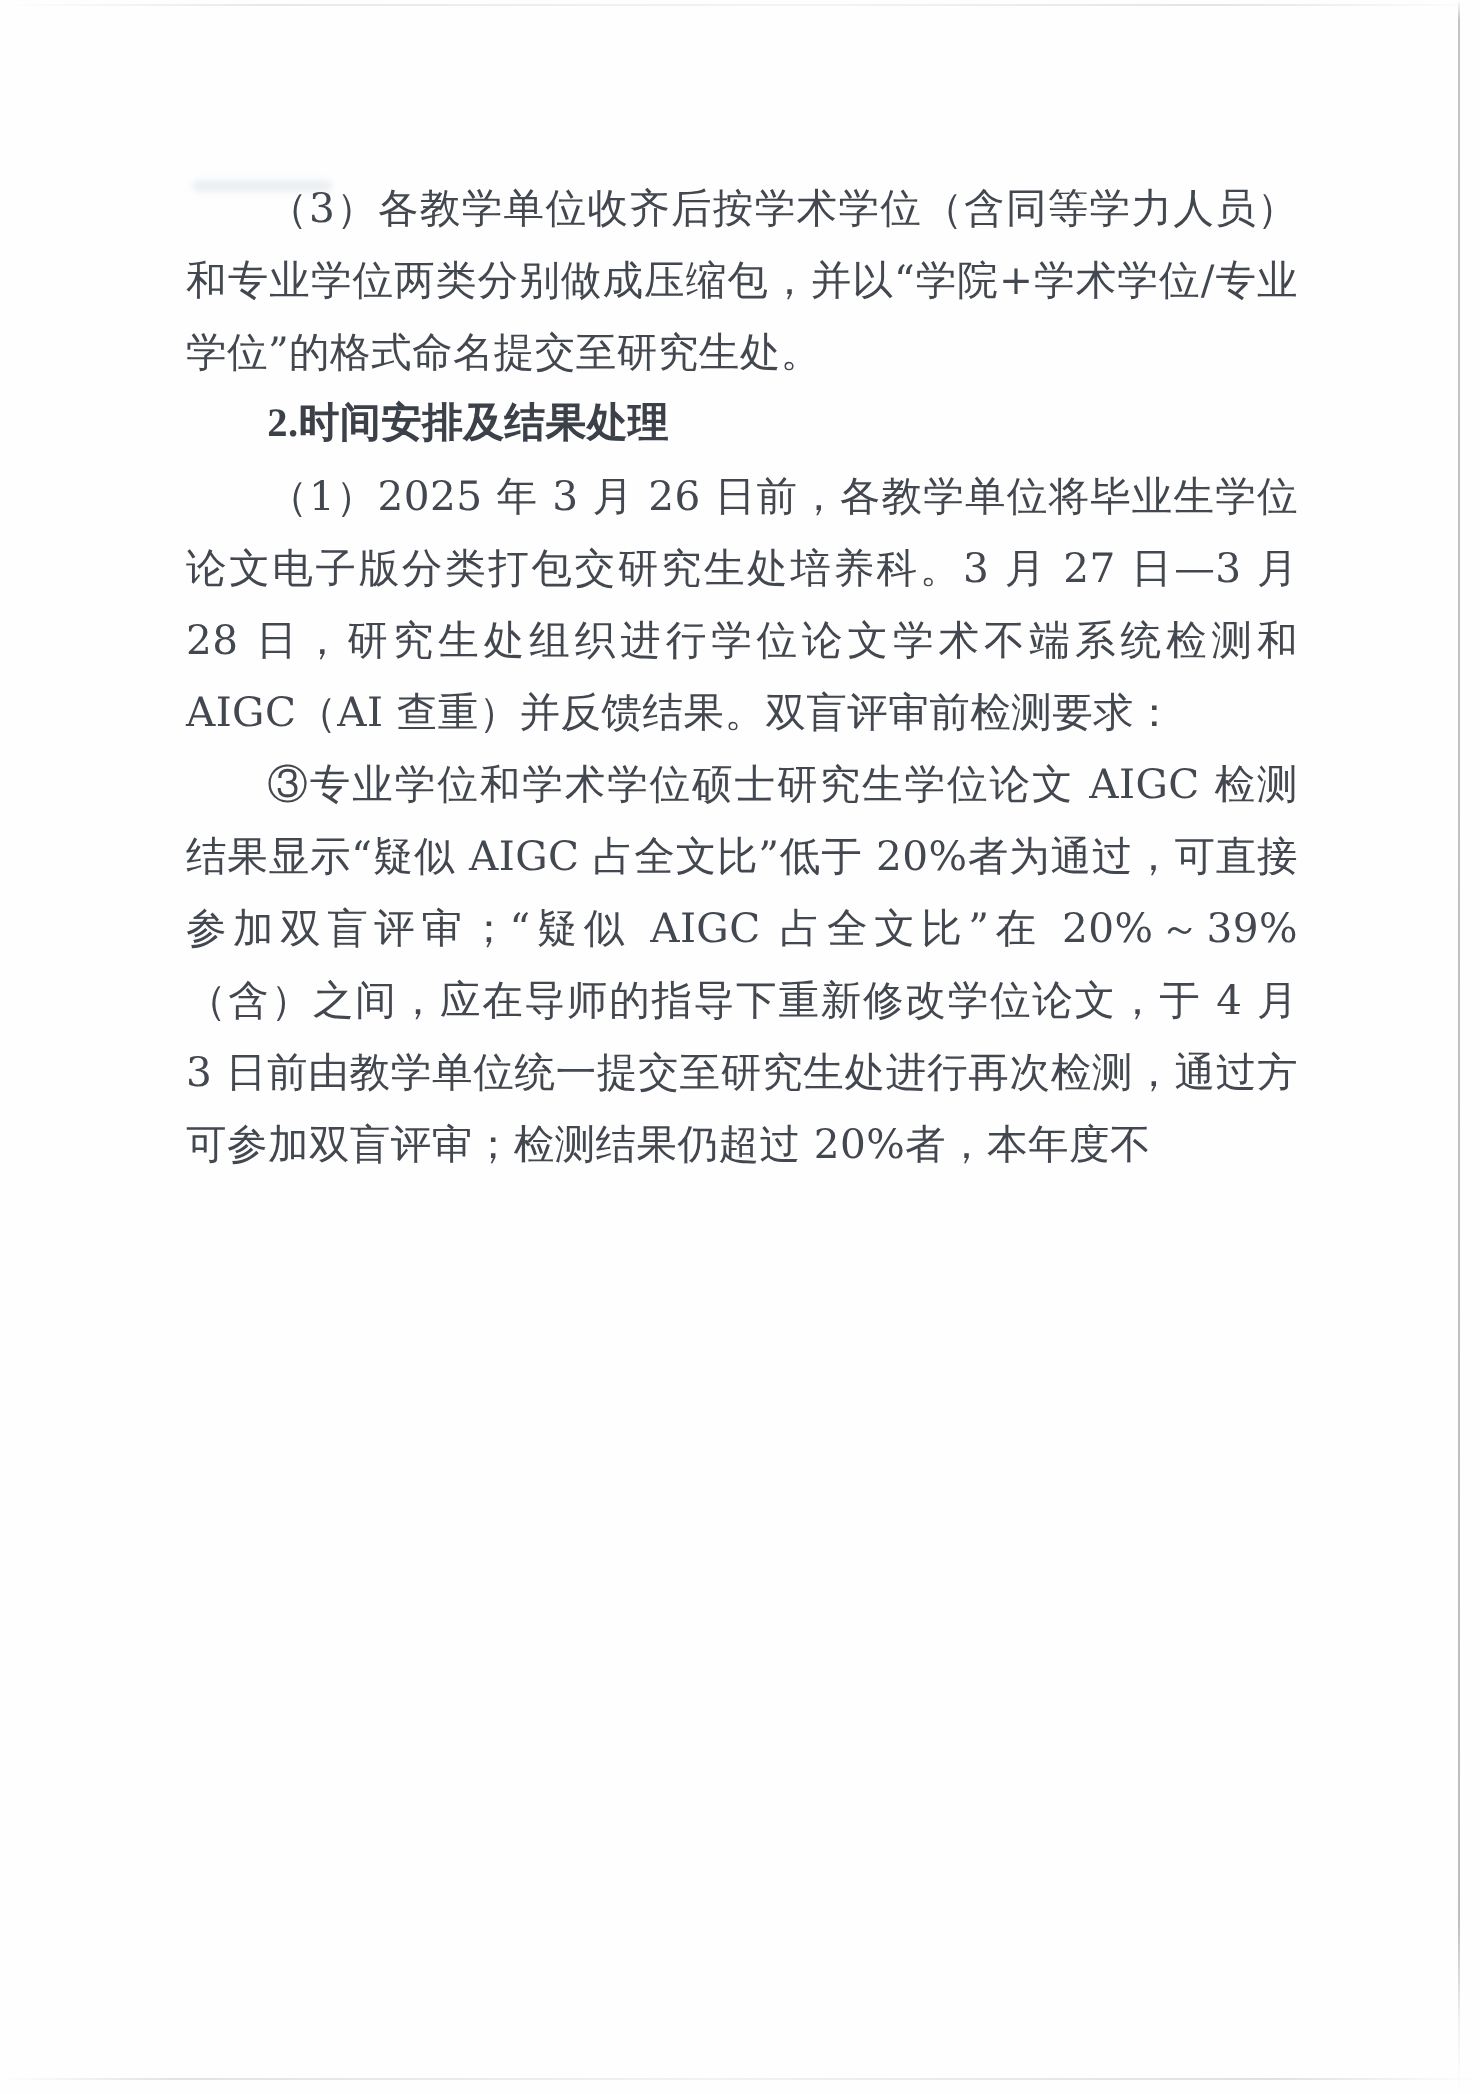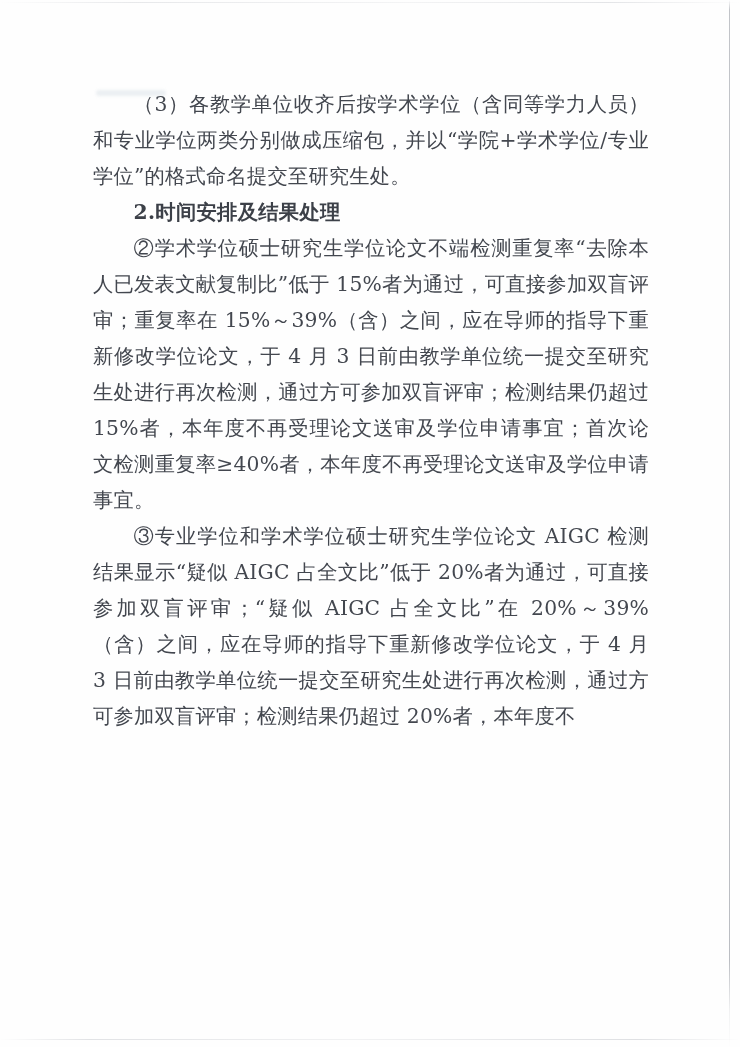--- a/index.html
+++ b/index.html
@@ -98,20 +98,21 @@
 
   p.heading {
     margin: 0;
     padding: 0;
     font-size: 20.3px;
     line-height: 36px;
     color: #3c4048;
     text-indent: 2em;
     font-weight: 700;
     letter-spacing: 0.3px;
+    font-family: Liberation Serif, serif;
   }
 
   
   p.para:last-child {
     text-align: justify;
   }
 </style>
 </head>
 <body>
 
@@ -121,20 +122,20 @@
   <div class="scan-edge-right"></div>
   <div class="scan-edge-bottom"></div>
   <div class="scan-smudge"></div>
 
   <div id="text-body">
 
     <p class="para">（3）各教学单位收齐后按学术学位（含同等学力人员）和专业学位两类分别做成压缩包，并以“学院+学术学位/专业学位”的格式命名提交至研究生处。</p>
 
     <p class="heading">2.时间安排及结果处理</p>
 
+    <p class="para">（1）2025 年 3 月 26 日前，各教学单位将毕业生学位论文电子版分类打包交研究生处培养科。3 月 27 日—3 月 28 日，研究生处组织进行学位论文学术不端系统检测和 AIGC（AI 查重）并反馈结果。双盲评审前检测要求：</p>
 
 
-    <p class="para">②学术学位硕士研究生学位论文不端检测重复率“去除本人已发表文献复制比”低于 15%者为通过，可直接参加双盲评审；重复率在 15%～39%（含）之间，应在导师的指导下重新修改学位论文，于 4 月 3 日前由教学单位统一提交至研究生处进行再次检测，通过方可参加双盲评审；检测结果仍超过 15%者，本年度不再受理论文送审及学位申请事宜；首次论文检测重复率≥40%者，本年度不再受理论文送审及学位申请事宜。</p>
 
     <p class="para">③专业学位和学术学位硕士研究生学位论文 AIGC 检测结果显示“疑似 AIGC 占全文比”低于 20%者为通过，可直接参加双盲评审；“疑似 AIGC 占全文比”在 20%～39%（含）之间，应在导师的指导下重新修改学位论文，于 4 月 3 日前由教学单位统一提交至研究生处进行再次检测，通过方可参加双盲评审；检测结果仍超过 20%者，本年度不</p>
 
   </div>
 </div>
 
 </body></html>

